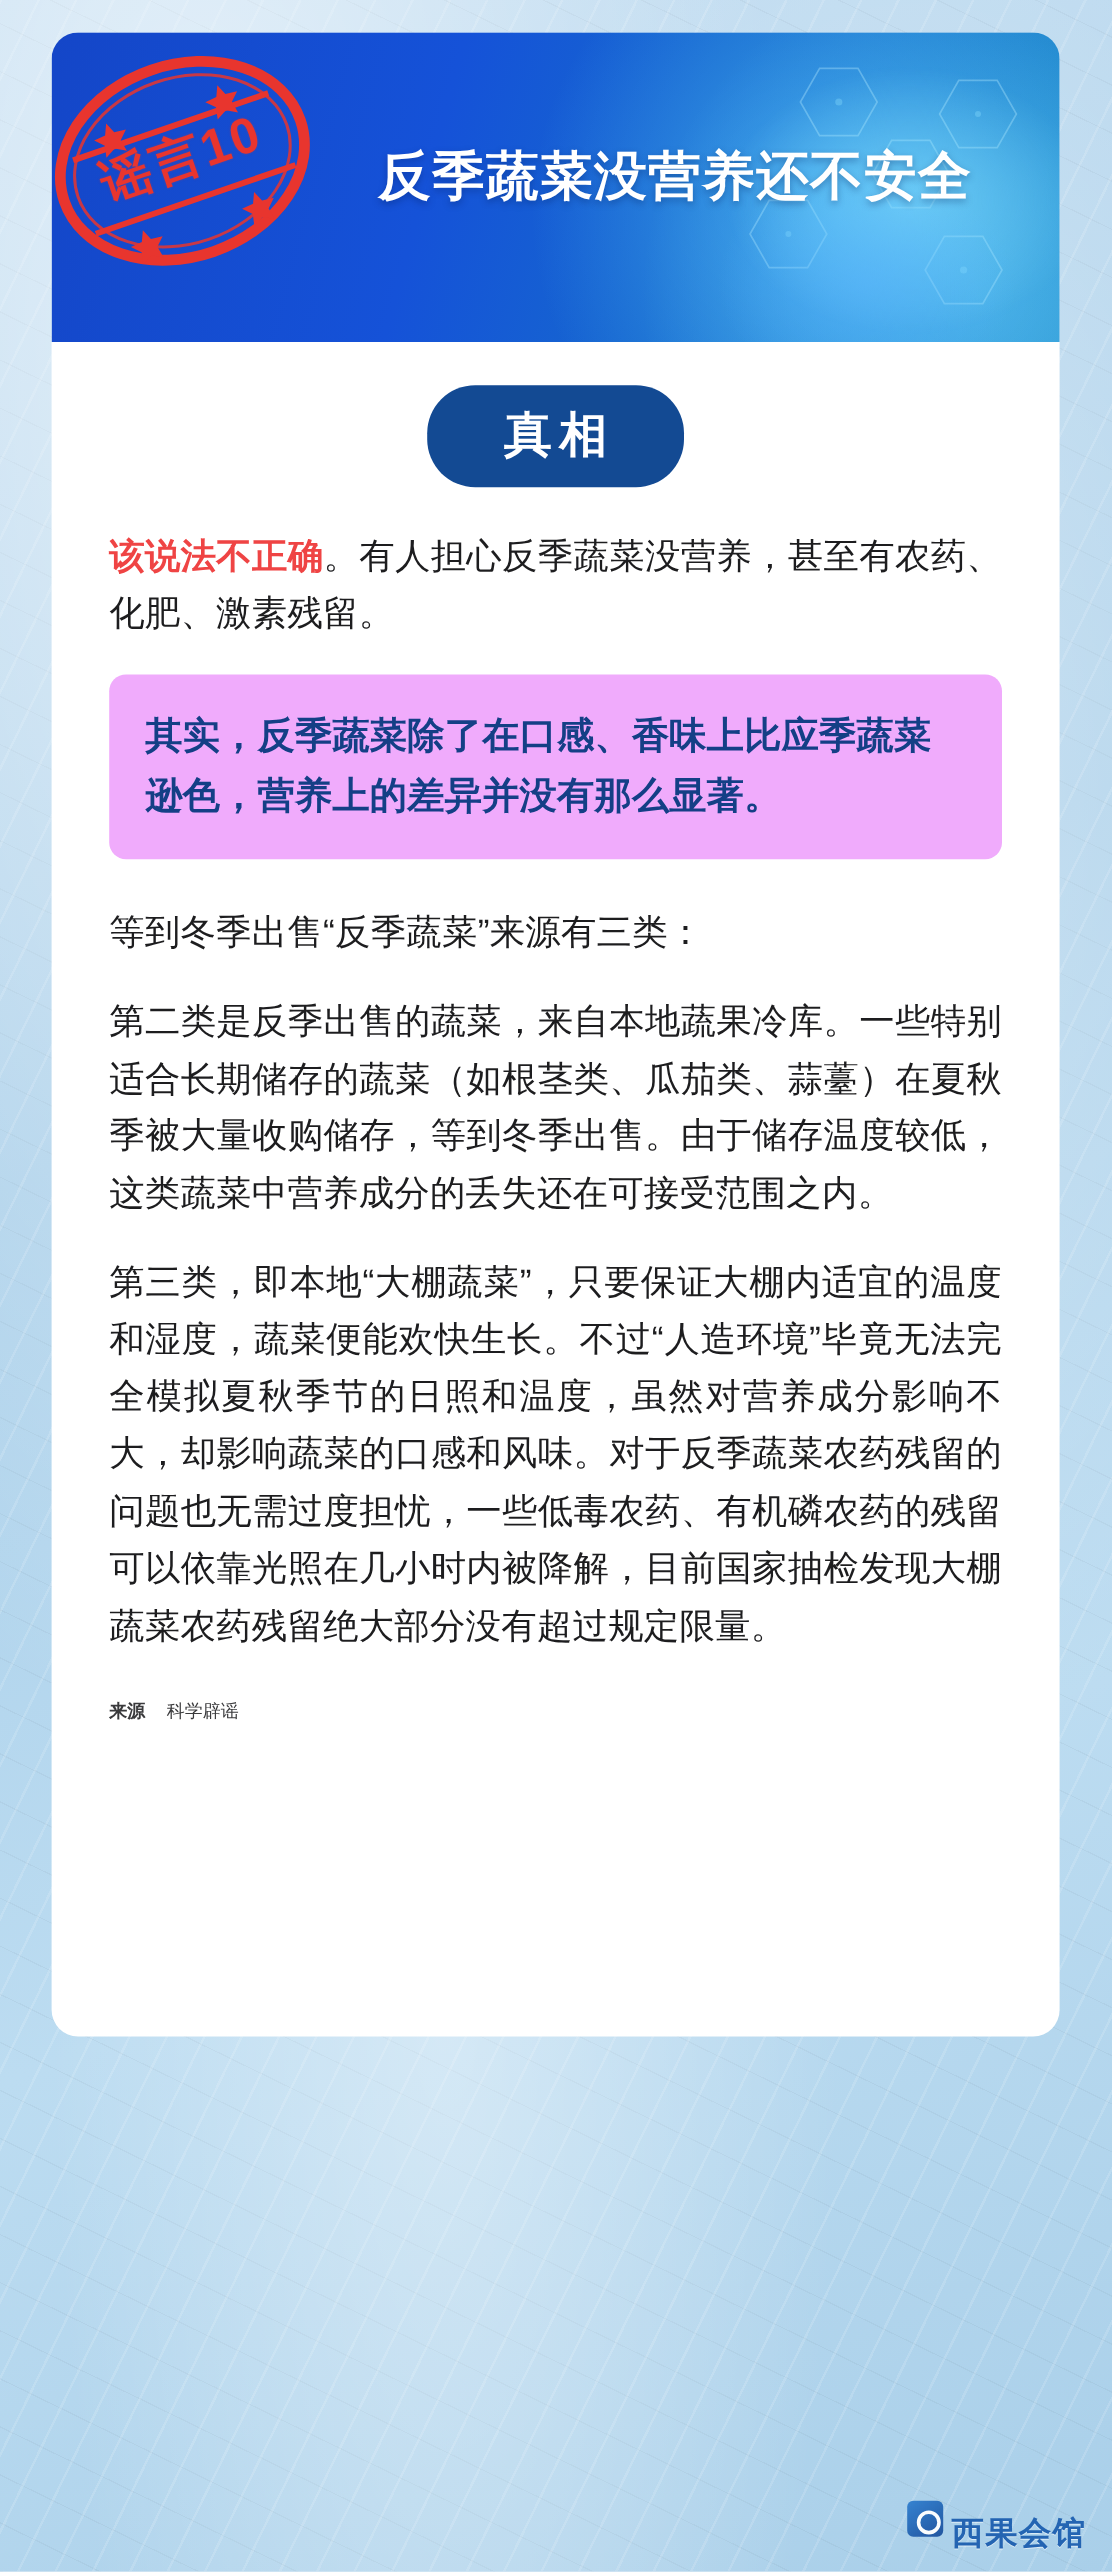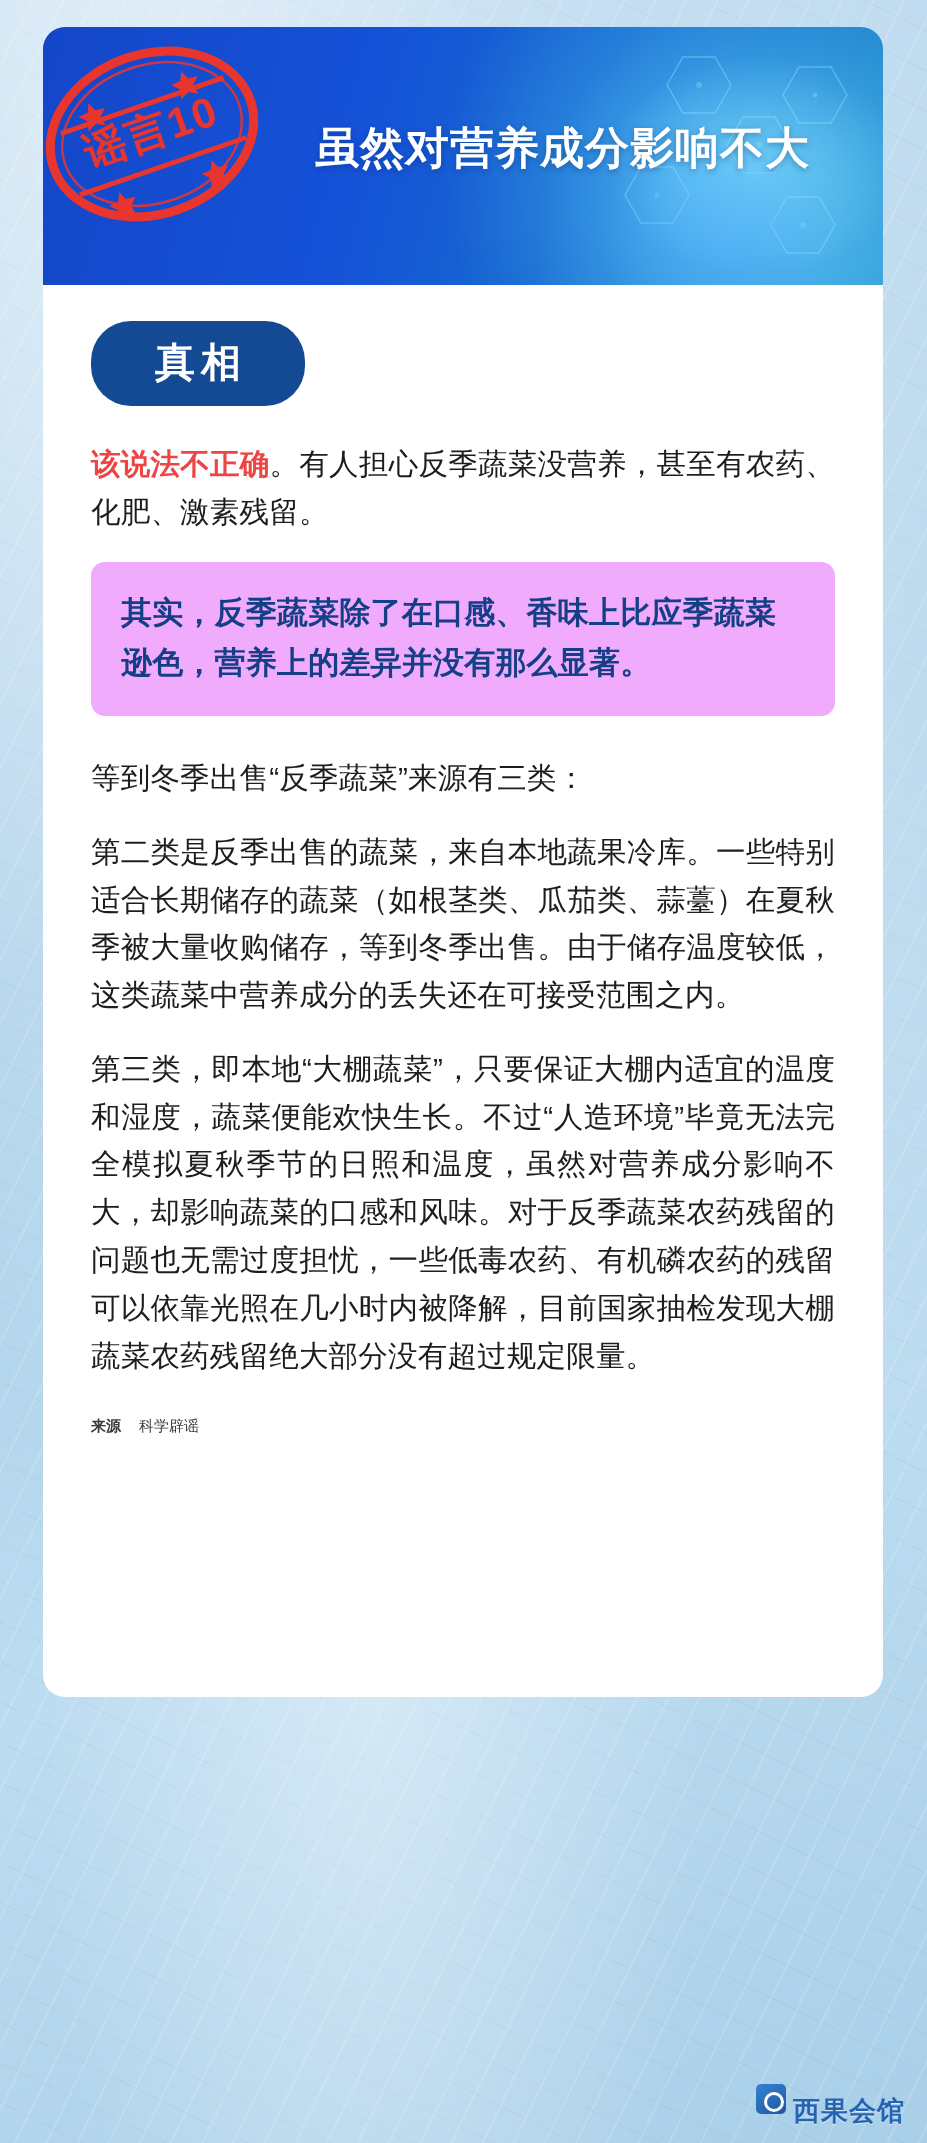--- a/index.html
+++ b/index.html
@@ -104,21 +104,21 @@
 
   
   .body {
     background: #ffffff;
     border-radius: 0 0 22px 22px;
     padding: 36px 48px 40px 48px;
     min-height: 1412px;
   }
   .truth-badge-wrap {
     display: flex;
-    justify-content: flex-start;
+    justify-content: center;
     margin: 0 0 34px 0;
   }
   .truth-badge {
     background: #134a93;
     color: #ffffff;
     font-size: 40px;
     font-weight: bold;
     letter-spacing: 6px;
     padding: 14px 58px 16px 64px;
     border-radius: 40px;
@@ -226,21 +226,21 @@
         <circle cx="656" cy="58" r="3"></circle>
         <circle cx="716" cy="118" r="3"></circle>
         <circle cx="772" cy="68" r="2.5"></circle>
         <circle cx="614" cy="168" r="2.5"></circle>
         <circle cx="760" cy="198" r="3"></circle>
       </g>
     </svg>
     <div class="glow-1"></div>
     <div class="glow-2"></div>
 
-    <div class="header-title">虽然对营养成分影响不大</div>
+    <div class="header-title">反季蔬菜没营养还不安全</div>
 
     <div class="stamp">
       <svg width="240" height="180" viewBox="0 0 240 180">
         <g transform="rotate(-19 120 92)">
           <ellipse cx="120" cy="92" rx="104" ry="80" fill="none" stroke="#e8352e" stroke-width="9"></ellipse>
           <ellipse cx="120" cy="92" rx="92" ry="69" fill="none" stroke="#e8352e" stroke-width="2.5" opacity=".85"></ellipse>
           <line x1="34" y1="62" x2="206" y2="62" stroke="#e8352e" stroke-width="5"></line>
           <line x1="32" y1="126" x2="208" y2="126" stroke="#e8352e" stroke-width="5"></line>
           <path d="M70 42 l4 9 10 1 -7 7 2 10 -9 -5 -9 5 2 -10 -7 -7 10 -1z" fill="#e8352e"></path>
           <path d="M168 42 l4 9 10 1 -7 7 2 10 -9 -5 -9 5 2 -10 -7 -7 10 -1z" fill="#e8352e"></path>

